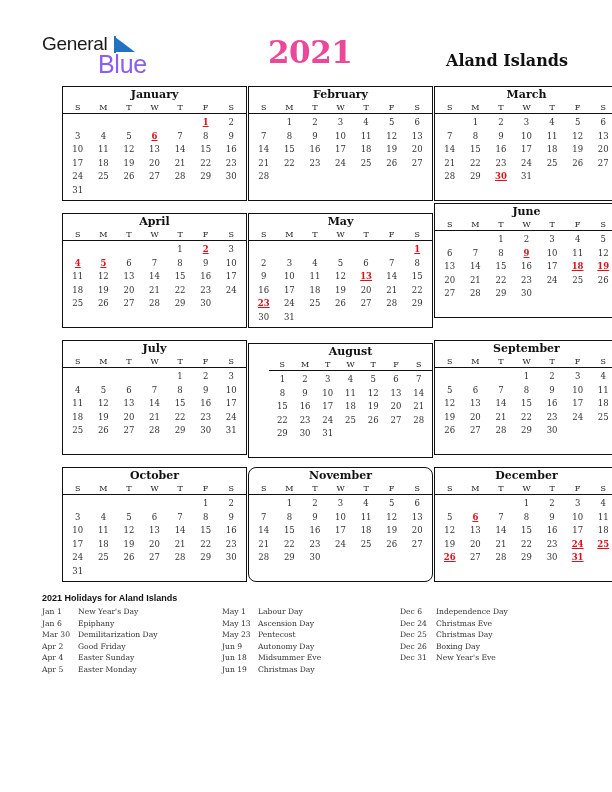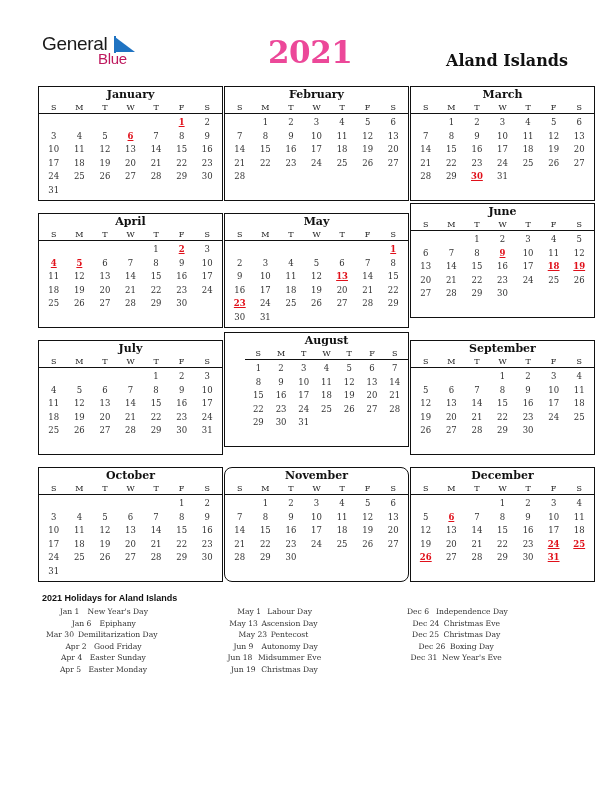--- a/index.html
+++ b/index.html
@@ -2,39 +2,39 @@
 <html><head>
   <meta charset="utf-8">
   <style>
     html, body { margin: 0; padding: 0; background: #ffffff; }
     body { width: 612px; height: 792px; position: relative; overflow: hidden;
       font-family: "DejaVu Serif", "Liberation Serif", serif; color: #222; }
     .logo { position: absolute; left: 42px; top: 33px; width: 100px; height: 40px; }
     .logo .general { position: absolute; left: 0; top: 0; font-family: "Liberation Sans", sans-serif;
       font-size: 19px; color: #1a1a1a; letter-spacing: -0.3px; }
     .logo .blue { position: absolute; left: 56px; top: 17px; font-family: "Liberation Sans", sans-serif;
-      font-size: 15px; color: #be185d; letter-spacing: -0.3px; }
+      font-size: 25px; color: #8b5cf6; letter-spacing: -0.3px; }
     .logo .tri { position: absolute; left: 73px; top: 4px; width: 0; height: 0;
       border-left: 20px solid #1f73c2; border-top: 15px solid transparent; }
     .logo .bar { position: absolute; left: 72px; top: 3px; width: 2px; height: 17px; background: #1f73c2; }
     .year { position: absolute; left: 268px; top: 34px; font-family: "DejaVu Serif", serif;
       font-weight: bold; font-size: 31px; color: #ec4899; letter-spacing: -0.5px; }
     .country { position: absolute; right: 44px; top: 51px; font-family: "DejaVu Serif", serif;
       font-weight: bold; font-size: 16px; color: #111; }
-    .month { position: absolute; width: 185px; height: 115px; border: 1.3px solid #111; box-sizing: border-box; }
+    .month { position: absolute; width: 185px; height: 115px; border: 1.3px solid #111; box-sizing: border-box; margin-left: 24px; }
     .month .mname { text-align: center; font-weight: bold; font-size: 11px; margin-top: 1px; height: 14px; line-height: 14px; color: #111; }
     .month .dow { display: grid; grid-template-columns: repeat(7, 1fr); font-size: 8px; height: 11px; line-height: 11px;
       text-align: center; border-bottom: 1.3px solid #111; padding: 0 2px; color: #222; }
     .month .days { display: grid; grid-template-columns: repeat(7, 1fr); font-size: 8.5px; padding: 2px 2px 0 2px;
       grid-auto-rows: 13.6px; line-height: 13.6px; text-align: center; color: #333; }
     .month .days .hol { color: #e0101a; font-weight: bold; text-decoration: underline; text-decoration-thickness: 1px; }
     .hol-title { position: absolute; left: 42px; top: 593px; font-family: "Liberation Sans", sans-serif;
       font-weight: bold; font-size: 9px; color: #111; }
     .hol-col { position: absolute; top: 606px; font-size: 7.6px; color: #333; }
-    .hol-row { height: 11.5px; line-height: 11.5px; white-space: nowrap; text-align: center; }
+    .hol-row { height: 11.5px; line-height: 11.5px; white-space: nowrap; }
     .hol-row .d { display: inline-block; width: 36px; }
   </style>
 </head>
 <body>
 
 <div class="logo">
   <span class="general">General</span>
   <span class="bar"></span>
   <span class="tri"></span>
   <span class="blue">Blue</span>
@@ -369,21 +369,21 @@
         <span>24</span>
         <span>25</span>
         <span>26</span>
         <span>27</span>
         <span>28</span>
         <span>29</span>
         <span>30</span>
         <span>31</span>
       </div>
     </div>
-    <div class="month" style="left: 224px; top: 332px; padding-left: 20px;">
+    <div class="month" style="left: 224px; top: 343px; padding-left: 20px;">
       <div class="mname">August</div>
       <div class="dow">
         <span>S</span>
         <span>M</span>
         <span>T</span>
         <span>W</span>
         <span>T</span>
         <span>F</span>
         <span>S</span>
       </div>

